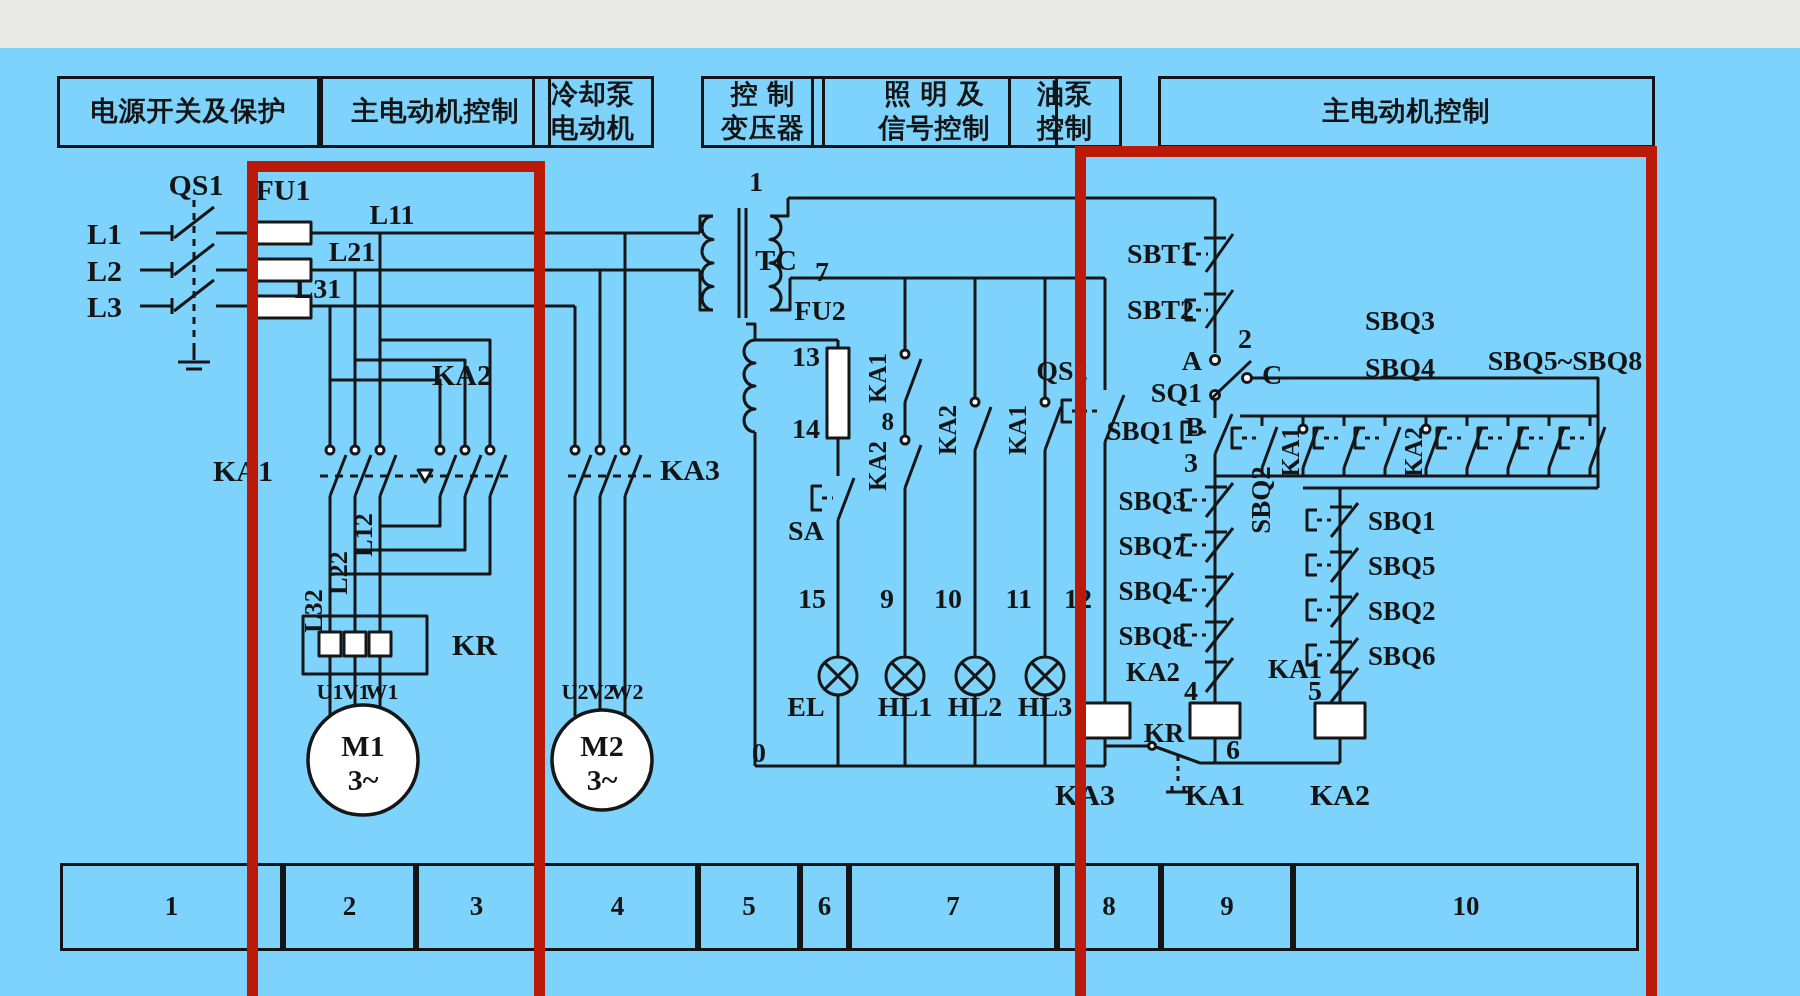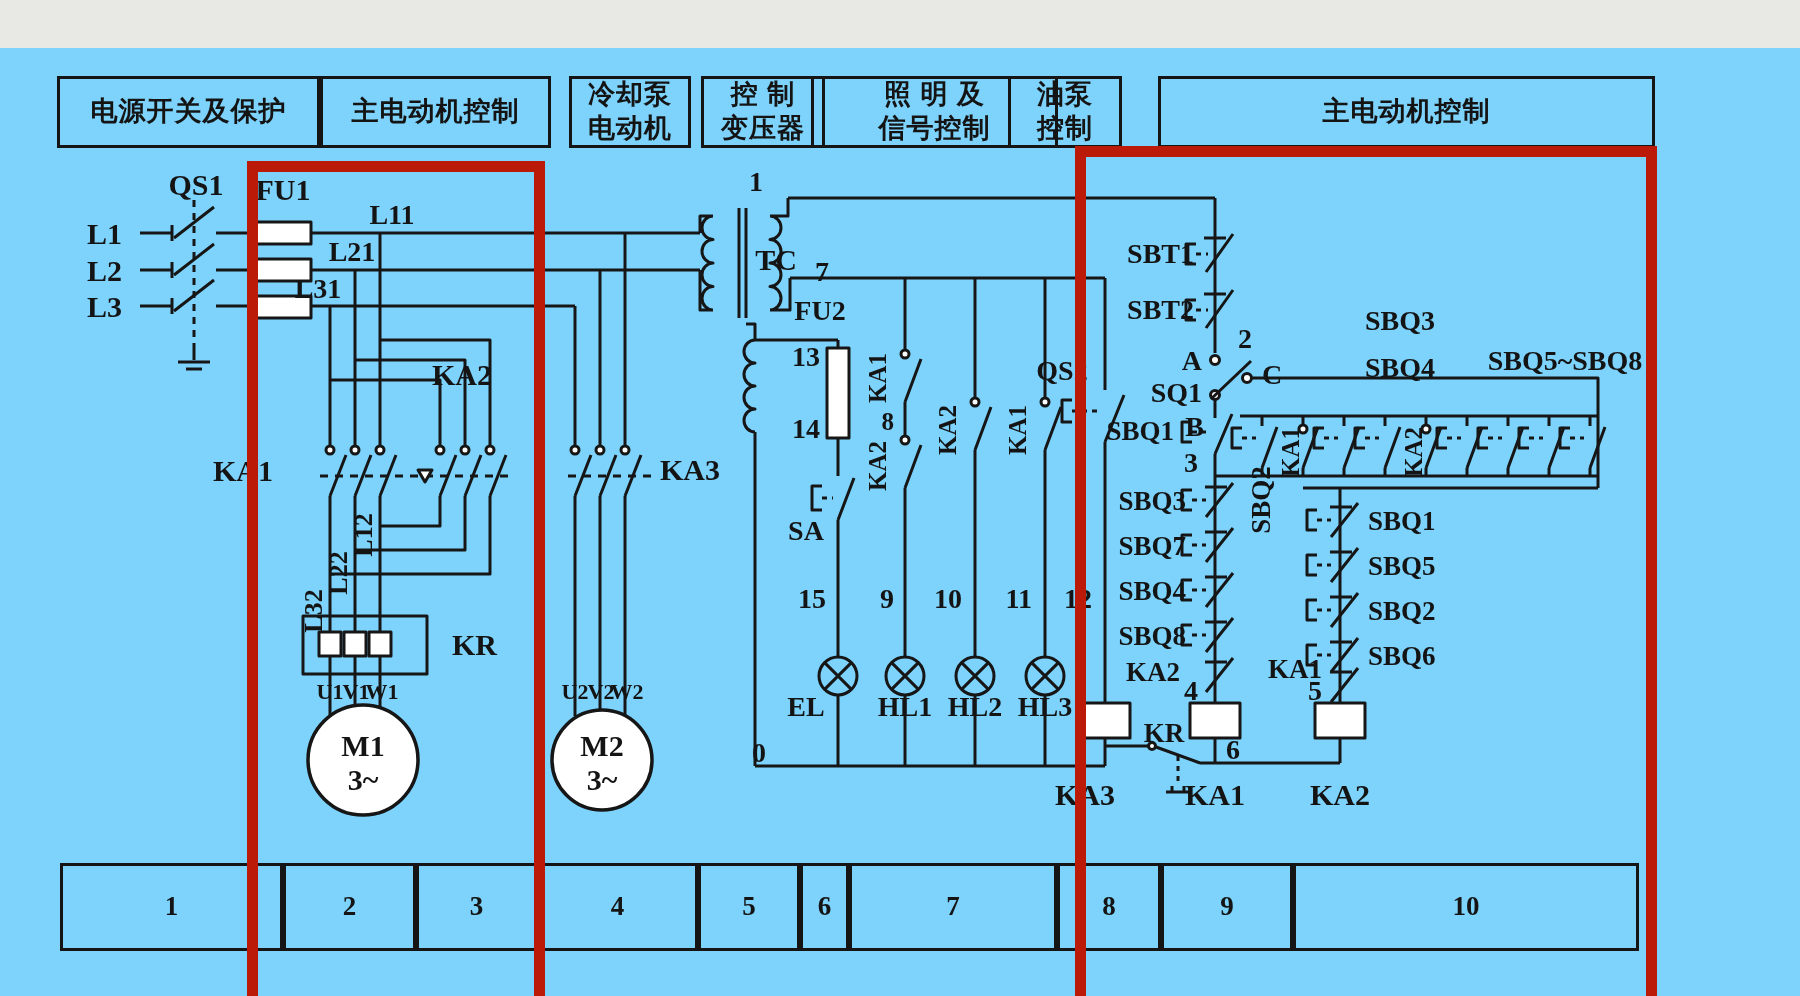--- a/index.html
+++ b/index.html
@@ -17,21 +17,21 @@
   svg text{font-family:"Liberation Serif",serif;font-weight:bold;fill:#141414;}
 </style>
 </head>
 <body>
 
 <div id="stage">
 
   <div>
     <div class="cell hdr" style="left:57px;width:263px">电源开关及保护</div>
     <div class="cell hdr" style="left:320px;width:231px">主电动机控制</div>
-    <div class="cell hdr" style="left:569px;width:122px">冷却泵
+    <div class="cell hdr" style="left:532px;width:122px">冷却泵
 电动机</div>
     <div class="cell hdr" style="left:701px;width:124px">控  制
 变压器</div>
     <div class="cell hdr" style="left:811px;width:247px">照 明 及
 信号控制</div>
     <div class="cell hdr" style="left:1008px;width:114px">油泵
 控制</div>
     <div class="cell hdr" style="left:1158px;width:497px">主电动机控制</div>
   </div>
 

